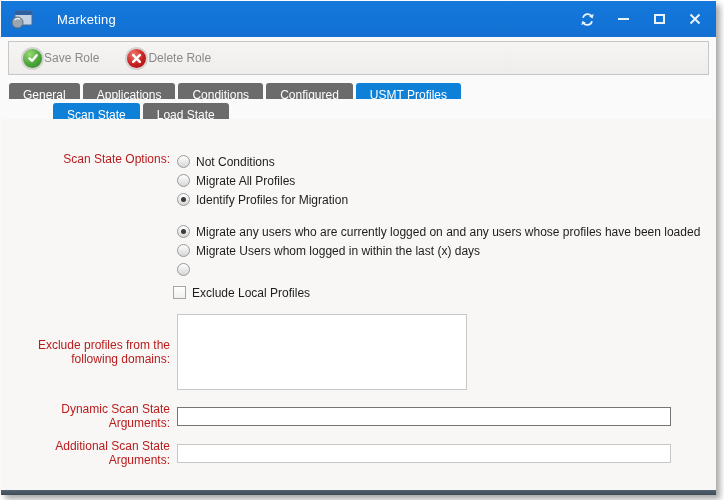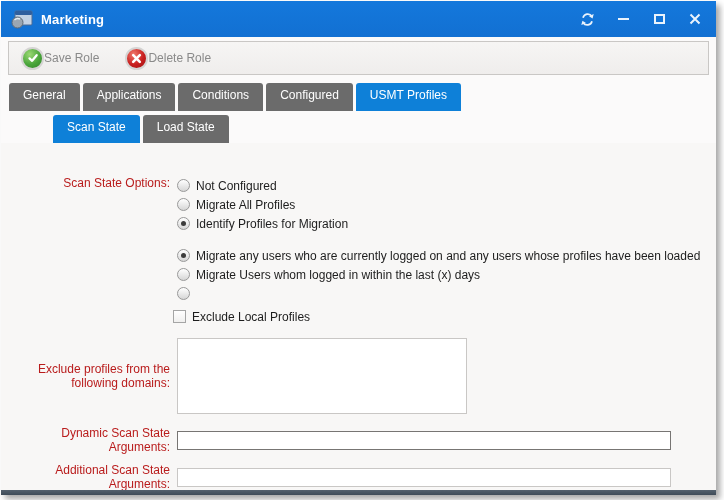--- a/index.html
+++ b/index.html
@@ -19,21 +19,21 @@
   }
   
   .titlebar {
     height:36px; flex:0 0 36px;
     background:linear-gradient(#1478dc,#1270d2);
     display:flex; align-items:center;
     padding:0 10px;
     color:#fff;
   }
   .app-icon { width:22px; height:20px; margin-right:8px; flex:0 0 auto; }
-  .title-text { font-size:13px; font-weight:bold; letter-spacing:0.2px; }
+  .title-text { font-size:13px; font-weight:normal; letter-spacing:0.2px;margin-left:16px; }
   .win-controls { margin-left:auto; display:flex; align-items:center; gap:14px; }
   .win-btn {
     width:22px; height:22px; display:flex; align-items:center; justify-content:center;
     cursor:default;
   }
   .min-glyph { width:11px; height:2px; background:#eaf3fc; }
   .max-glyph { width:11px; height:10px; border:2px solid #eaf3fc; }
   
   .toolbar-wrap { padding:4px 7px 0 7px; background:#fbfafa; }
   .toolbar {
@@ -48,21 +48,21 @@
     border:2px solid #d5d4d3;
     display:flex; align-items:center; justify-content:center;
   }
   .ball.green { background:radial-gradient(circle at 35% 28%, #9ad873, #4aa53b 55%, #2f8328); }
   .ball.red   { background:radial-gradient(circle at 35% 28%, #f07a6d, #c81e1e 55%, #9e1212); }
   .tool-label { font-size:12px; color:#8a8a8a; }
   
   .tabs { display:flex; gap:3px; padding:8px 0 0 8px; background:#fbfafa; }
   .subtabs { display:flex; gap:3px; padding:4px 0 0 8px; background:#fbfafa;margin-left:44px; }
   .tab {
-    height:28px; line-height:24px;
+    height:16px; line-height:24px;
     padding:0 14px;
     background:#6b6b6b; color:#fff;
     font-size:12px;
     border-radius:3px 3px 0 0;
     white-space:nowrap;
   }
   .tab.active { background:#0e80d8; }
   
   .content {
     flex:1 1 auto;
@@ -181,21 +181,21 @@
     <div class="tab">Load State</div>
   </div>
 
   <div class="content">
 
     <div class="form-row">
       <div class="form-label">Scan State Options:</div>
       <div>
         <div class="opt-row">
           <span class="radio"></span>
-          <span class="opt-label">Not Configured</span>
+          <span class="opt-label">Not Conditions</span>
         </div>
         <div class="opt-row">
           <span class="radio"></span>
           <span class="opt-label">Migrate All Profiles</span>
         </div>
         <div class="opt-row">
           <span class="radio selected"></span>
           <span class="opt-label">Identify Profiles for Migration</span>
         </div>
 

